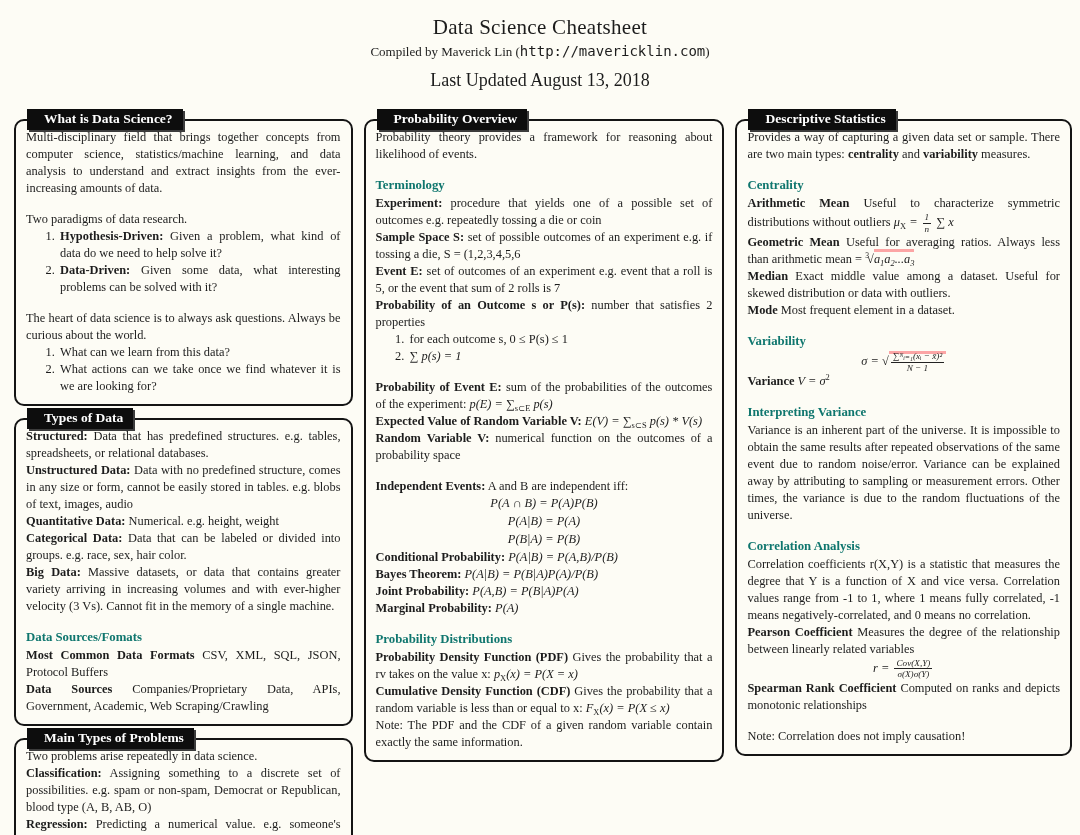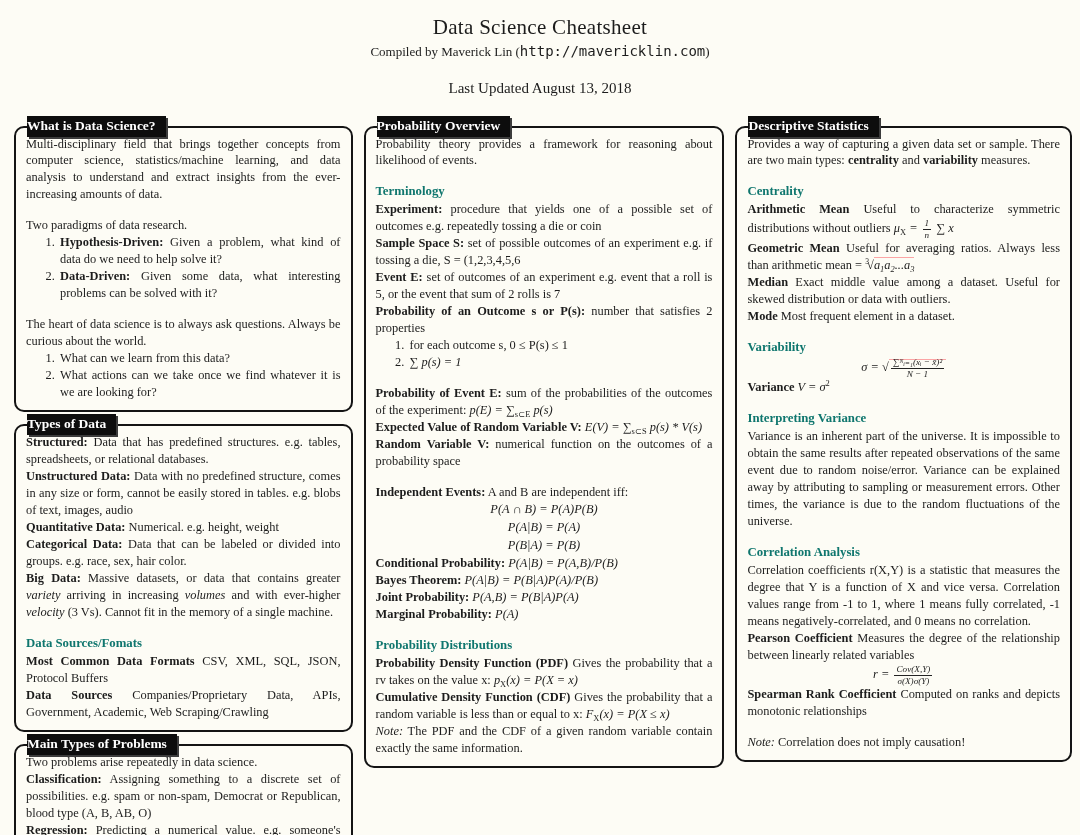--- a/index.html
+++ b/index.html
@@ -7,69 +7,69 @@
     width:1080px;height:835px;
     background:#fdfcf5;
     font-family:"Liberation Serif","DejaVu Serif",serif;
     color:#1c1c1c;
     overflow:hidden;
   }
   .page-header{text-align:center;padding-top:14px;line-height:1.25;}
   .page-title{font-size:21px;font-weight:normal;letter-spacing:.3px;}
   .byline{font-size:13px;margin-top:3px;}
   .byline .mono{font-family:"DejaVu Sans Mono","Liberation Mono",monospace;font-size:14px;}
-  .updated{font-size:15px;margin-top:18px;}
+  .updated{font-size:18px;margin-top:8px;}
 
   .sheet{display:flex;gap:11px;padding:16px 8px 0 14px;align-items:flex-start;}
   .col{display:flex;flex-direction:column;}
   .col-0{width:347px;}
   .col-1{width:370px;justify-content:flex-end;}
   .col-2{width:345px;}
 
   .box{
     position:relative;
     border:2px solid #141414;
     border-radius:10px;
     padding:8px 10px 9px 10px;
     margin-top:12px;
     background:transparent;
   }
   .box + .box{}
   .box-title{
     position:absolute;top:-12px;left:11px;
     background:#0d0d0d;color:#fff;
     font-weight:bold;font-size:13.5px;
-    padding:2px 10px 3px 0;
+    padding:2px 10px 3px 17px;
     box-shadow:2px 2px 0 #3c3c3c;
     white-space:nowrap;
   }
   .para{margin:0;font-size:12.4px;line-height:1.37;text-align:justify;}
   .ctr{margin:0;font-size:12.4px;line-height:1.45;text-align:center;}
   .subhead{
     color:#0f766e;font-weight:bold;font-size:12.8px;
     margin:0;padding:0;line-height:1.4;
   }
   .gap{height:14px;}
   ol.nlist{margin:0;padding-left:32px;font-size:12.4px;line-height:1.37;}
   ol.nlist li{text-align:justify;padding-left:2px;}
 
   .s-b{font-weight:bold;}
-  .s-i{font-style:italic;}
+  .s-i{}
   .s-mt{font-style:italic;}
   sub,sup{font-size:68%;line-height:0;}
   .frac{
     display:inline-block;vertical-align:-0.65em;text-align:center;
     font-size:74%;line-height:1.15;margin:0 2px;font-style:italic;
   }
   .frac .fn{display:block;border-bottom:1px solid #222;padding:0 2px;}
   .frac .fd{display:block;padding:0 2px;}
   .sqrt{white-space:nowrap;}
   .sqrt .ridx{font-size:62%;vertical-align:0.7em;margin-right:-2px;}
   .sqrt .rad{font-style:normal;}
-  .sqrt .ovl{border-top:1px solid #fca5a5;font-style:italic;margin-top:16px;}
+  .sqrt .ovl{border-top:3px solid #fca5a5;font-style:italic;margin-top:16px;}
 </style>
 </head>
 <body>
 
 <div class="page-header">
   <div class="page-title">Data Science Cheatsheet</div>
   <div class="byline"><span>Compiled by Maverick Lin (</span><span class="mono">http://mavericklin.com</span><span>)</span></div>
   <div class="updated">Last Updated August 13, 2018</div>
 </div>
 

